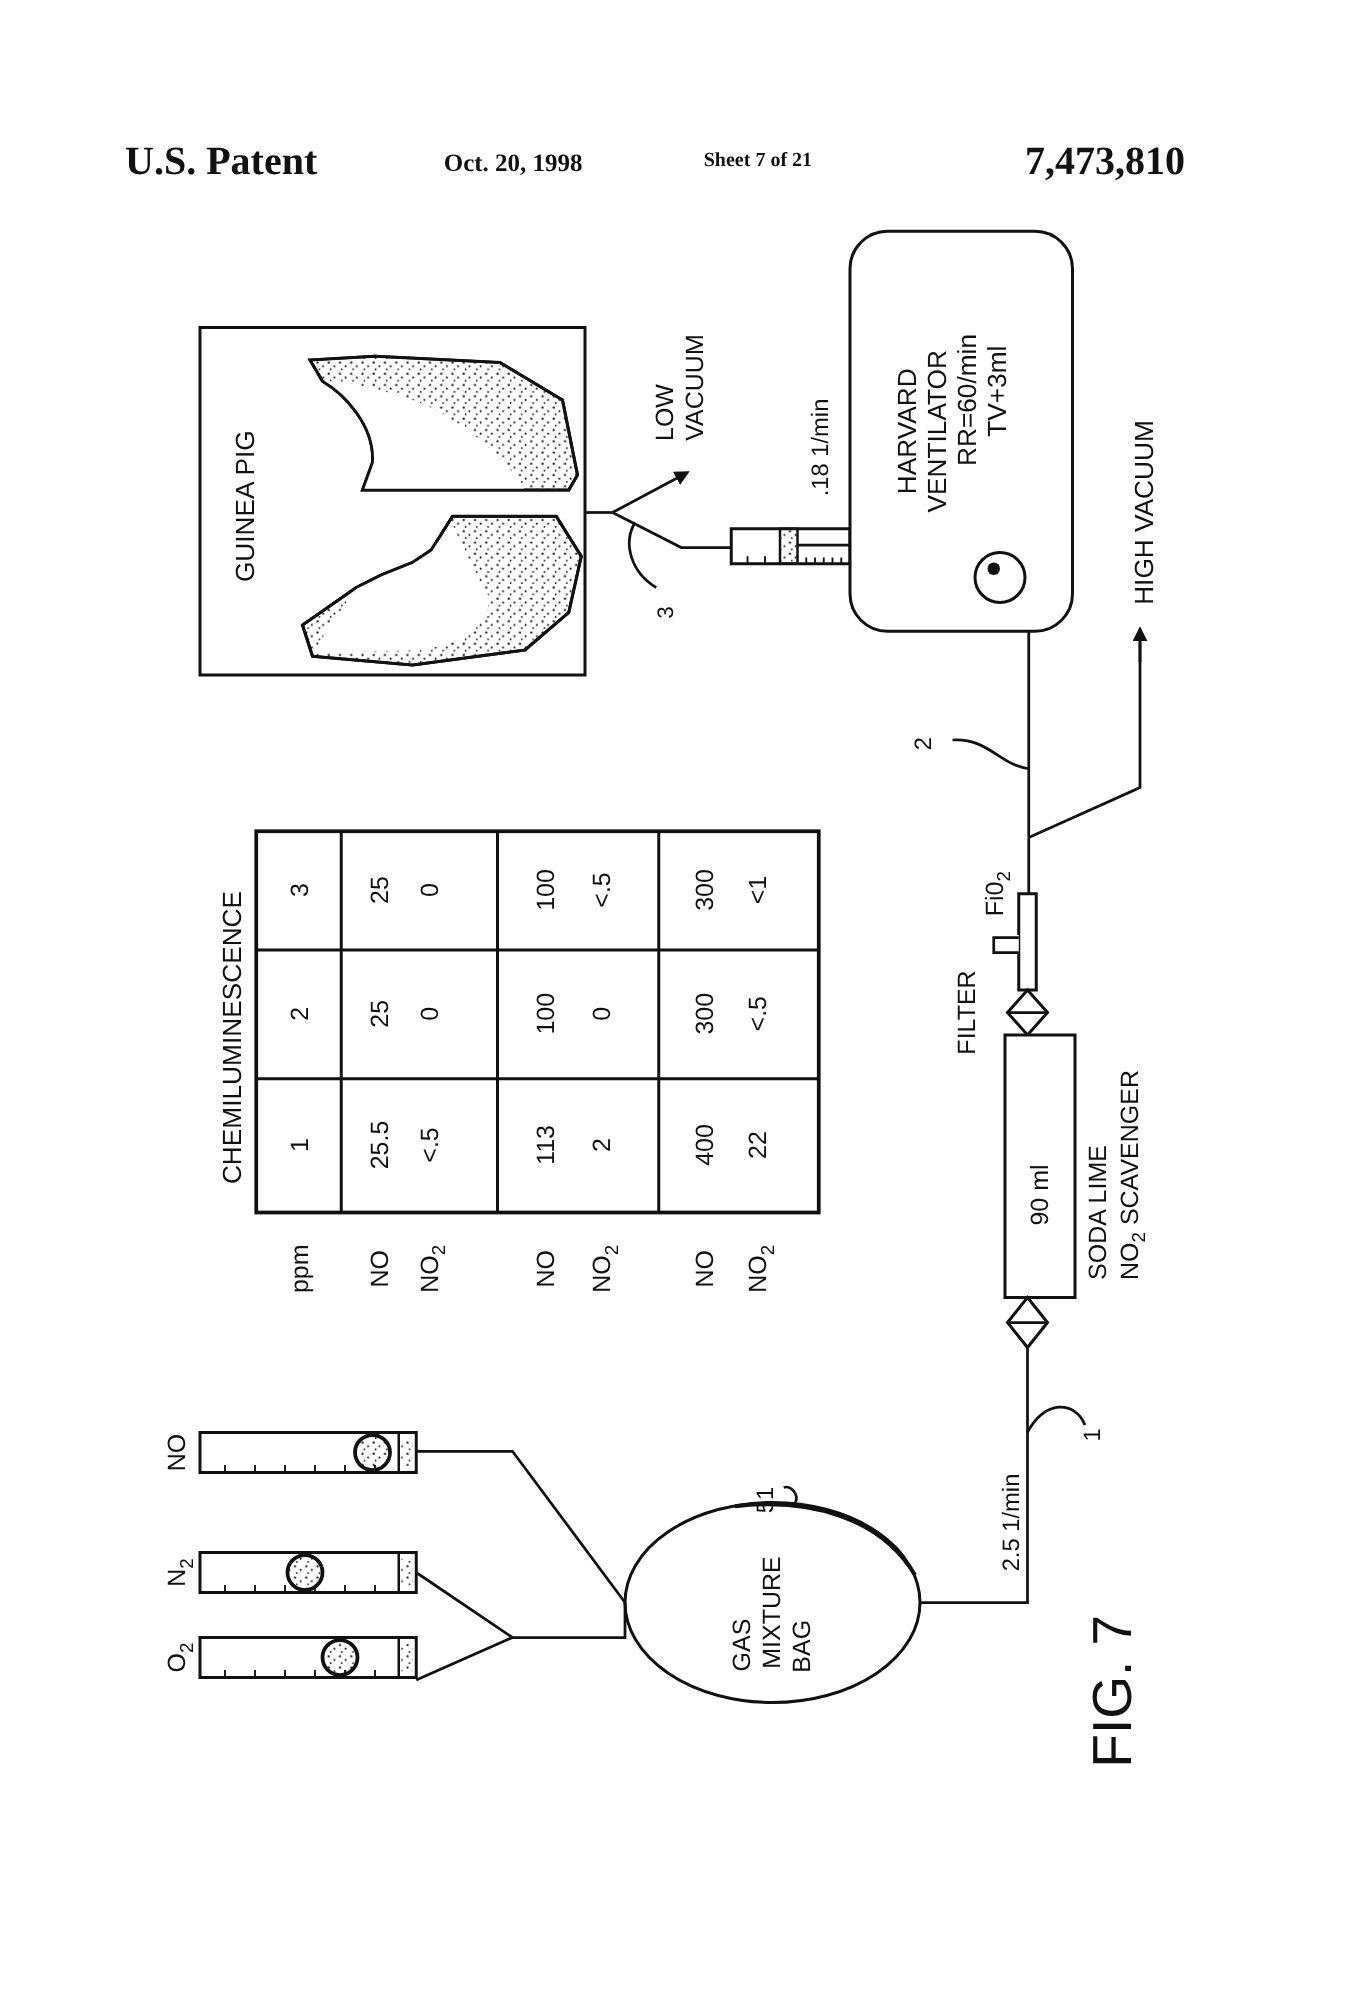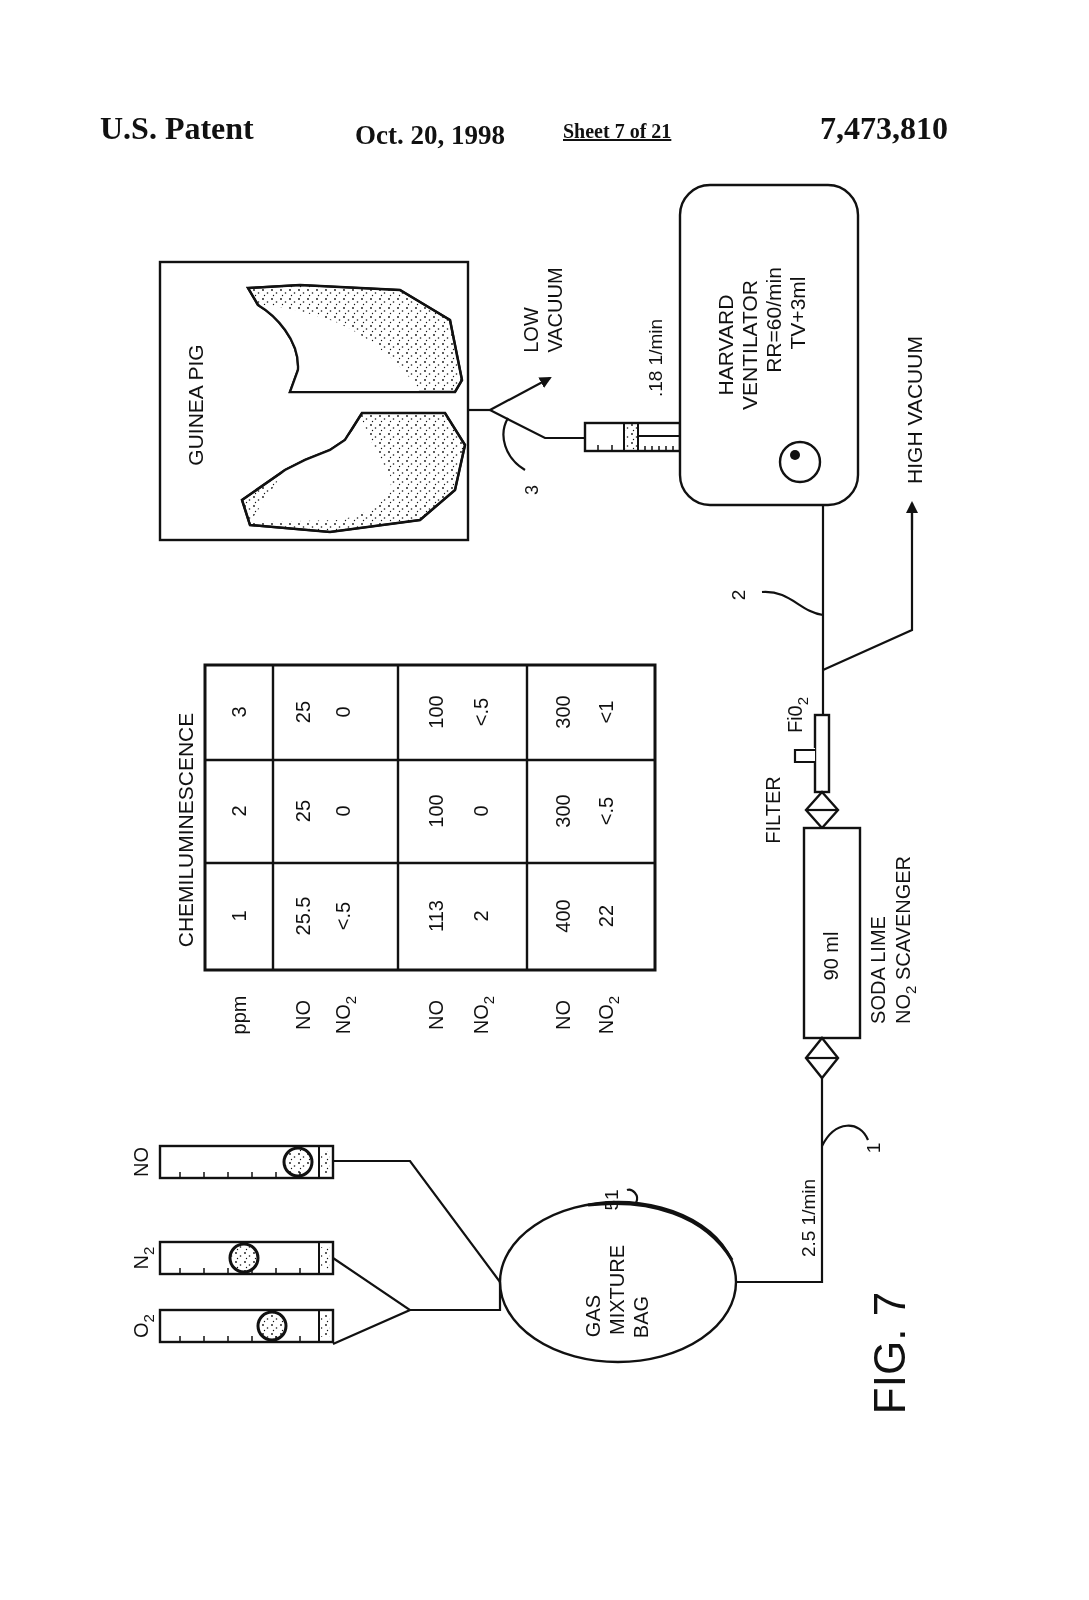--- a/index.html
+++ b/index.html
@@ -1,20 +1,20 @@
 <!DOCTYPE html>
 <html><head>
 <meta charset="utf-8">
 <style>
   html, body { margin: 0; padding: 0; background: #ffffff; }
   body { width: 1089px; height: 1600px; position: relative; overflow: hidden; color: #111; }
   .hdr { position: absolute; font-family: "Liberation Serif", "DejaVu Serif", serif; font-weight: bold; color: #111; white-space: nowrap; }
   #h-left { left: 100px; top: 110px; font-size: 32px; }
-  #h-date { left: 355px; top: 120px; font-size: 27px; }
-  #h-sheet { left: 563px; top: 120px; font-size: 20px; text-decoration: underline; }
+  #h-date { left: 355px; top: 120px; font-size: 20px; }
+  #h-sheet { left: 563px; top: 120px; font-size: 16px; }
   #h-num { left: 820px; top: 110px; font-size: 32px; }
   svg#fig { position: absolute; left: 0; top: 0; }
   svg text { font-family: "Liberation Sans", "DejaVu Sans", sans-serif; fill: #111; }
   .ln { stroke: #111; fill: none; stroke-width: 2.2; }
   .thick { stroke: #111; fill: none; stroke-width: 3.2; }
   .box { stroke: #111; fill: #fff; stroke-width: 2.4; }
 </style>
 </head>
 <body>
 

